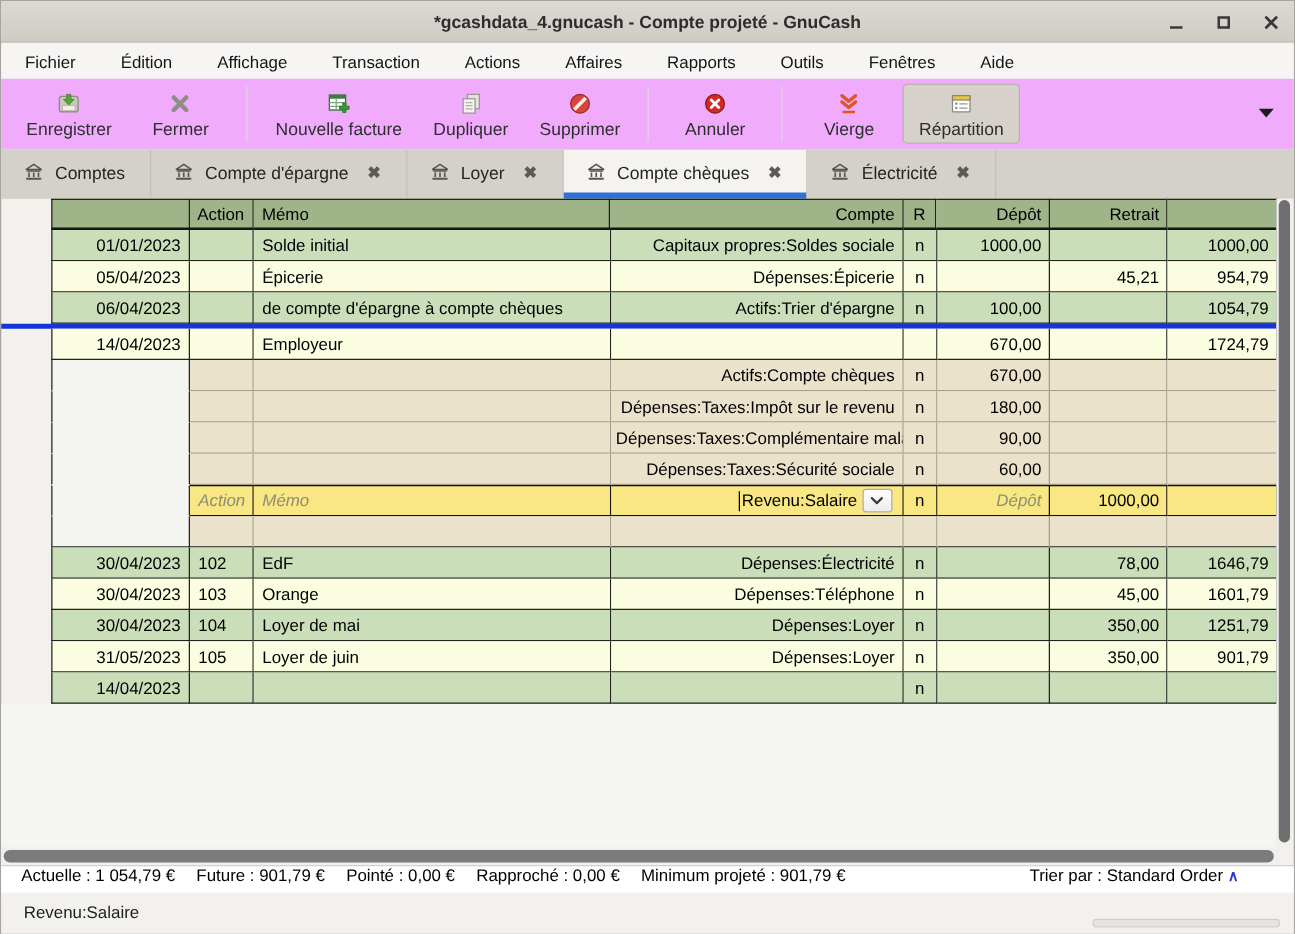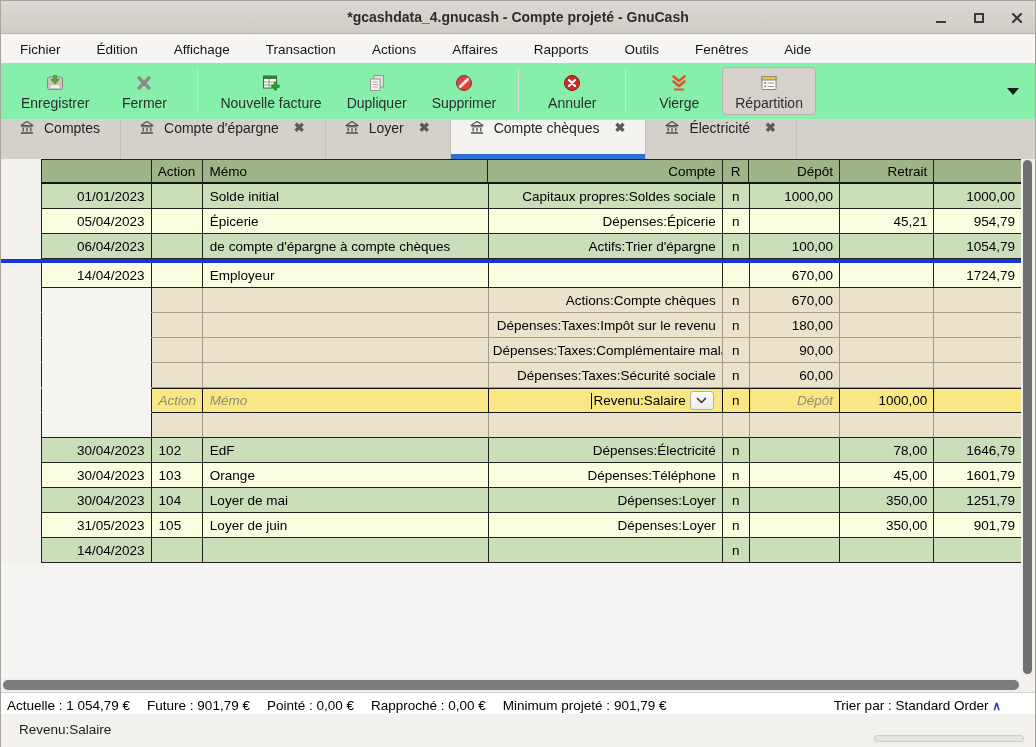--- a/index.html
+++ b/index.html
@@ -15,34 +15,34 @@
   #winbtns { position:absolute; right:10px; top:0; height:33px; display:flex; align-items:center; gap:22px; }
   .winbtn { width:16px; height:16px; display:flex; align-items:center; justify-content:center; cursor:default; }
   .winbtn svg { display:block; }
 
   
   #menubar { position:absolute; top:34px; left:0; right:0; height:28px; background:#f6f5f3;
     display:flex; align-items:center; padding-left:10px; gap:18px; }
   .menu-item { font-size:13.5px; padding:4px 9px; color:#141414; }
 
   
-  #toolbar { position:absolute; top:62px; left:0; right:0; height:57px; background:#86efac;
+  #toolbar { position:absolute; top:62px; left:0; right:0; height:57px; background:#f0abfc;
     border-bottom:1px solid #d8d4ce; display:flex; align-items:center; padding:0 8px; }
   .tool-btn { display:flex; flex-direction:column; align-items:center; justify-content:center;
     min-width:86px; height:48px; padding:3px 12px 2px; border-radius:4px; gap:2px; }
   .tool-btn.pressed { background:#d6d2cb; border:1px solid #b7b2aa; }
   .tool-icon { height:20px; display:flex; align-items:center; justify-content:center; }
   .tool-label { font-size:14px; color:#2e2e2e; white-space:nowrap; }
   .tool-sep { width:1px; height:44px; background:#dcd8d2; margin:0 10px; }
   #toolbar-overflow { margin-left:auto; margin-right:6px; }
 
   
   #tabbar { position:absolute; top:119px; left:0; right:0; height:39px; background:#d4d0ca;
     display:flex; align-items:stretch; }
-  .tab { position:relative; display:flex; gap:9px; padding:0 20px 4px 18px;
+  .tab { position:relative; display:flex; align-items:center; gap:9px; padding:0 20px 4px 18px;
     font-size:14px; color:#242424; border-right:1px solid #c4c0b9; }
   .tab.active { background:#f4f3f0; }
   .tab.active::after { content:""; position:absolute; left:0; right:0; bottom:0; height:5px; background:var(--tab-underline-blue); }
   .tab-icon { display:flex; }
   .tab-close { font-size:13px; font-weight:bold; color:#5c5a56; margin-left:6px; }
 
   
   #register { position:absolute; top:158px; left:0; width:1021px; }
   .rrow { display:flex; }
   .rrow > div { border-right:1px solid #22221f; border-bottom:1px solid #22221f;
@@ -72,21 +72,21 @@
 
   
   #vscroll { position:absolute; top:158px; right:1px; width:13px; height:518px; background:#f0efed; }
   #vscroll .thumb { position:absolute; top:1px; left:2px; width:9px; height:514px; background:#6f6f6f; border-radius:5px; }
   #hscroll { position:absolute; top:677px; left:0; width:1021px; height:14px; background:#f1f0ee; }
   #hscroll .thumb { position:absolute; top:2px; left:2px; width:1016px; height:10px; background:#7b7b7b; border-radius:5px; }
 
   
   #statusbar { position:absolute; top:691px; left:0; right:0; height:26px; background:#ffffff;
     border-top:1px solid #d4d0ca; border-bottom:1px solid #d4d0ca;
-    display:flex; align-items:center; padding:0 6px; font-size:13.5px; }
+    display:flex; padding:0 16px; font-size:13.5px; }
   .status-item { margin-right:17px; }
   #sort-control { margin-left:auto; margin-right:28px; }
   #sort-caret { color:var(--sort-caret-blue); font-weight:bold; font-size:12px; }
 
   
   #footer { position:absolute; top:713px; left:0; right:0; height:33px; background:#f2f1ee; }
   #footer-status { position:absolute; left:18px; top:8px; font-size:13.5px; color:#1d1d1d; }
   #footer-progress { position:absolute; right:11px; bottom:5px; width:150px; height:7px;
     background:#e6e4e0; border:1px solid #d2cfca; border-radius:3px; }
 
@@ -351,21 +351,21 @@
           <div class="c3 ar"></div>
           <div class="c4 ac"></div>
           <div class="c5 ar">670,00</div>
           <div class="c6 ar"></div>
           <div class="c7 ar">1724,79</div>
         </div>
         <div class="rrow split">
           <div class="c0 ar datewhite"></div>
           <div class="c1 al"></div>
           <div class="c2 al"></div>
-          <div class="c3 ar">Actions:Compte chèques</div>
+          <div class="c3 ar">Actifs:Compte chèques</div>
           <div class="c4 ac">n</div>
           <div class="c5 ar">670,00</div>
           <div class="c6 ar"></div>
           <div class="c7 ar"></div>
         </div>
         <div class="rrow split">
           <div class="c0 ar datewhite"></div>
           <div class="c1 al"></div>
           <div class="c2 al"></div>
           <div class="c3 ar">Dépenses:Taxes:Impôt sur le revenu</div>

